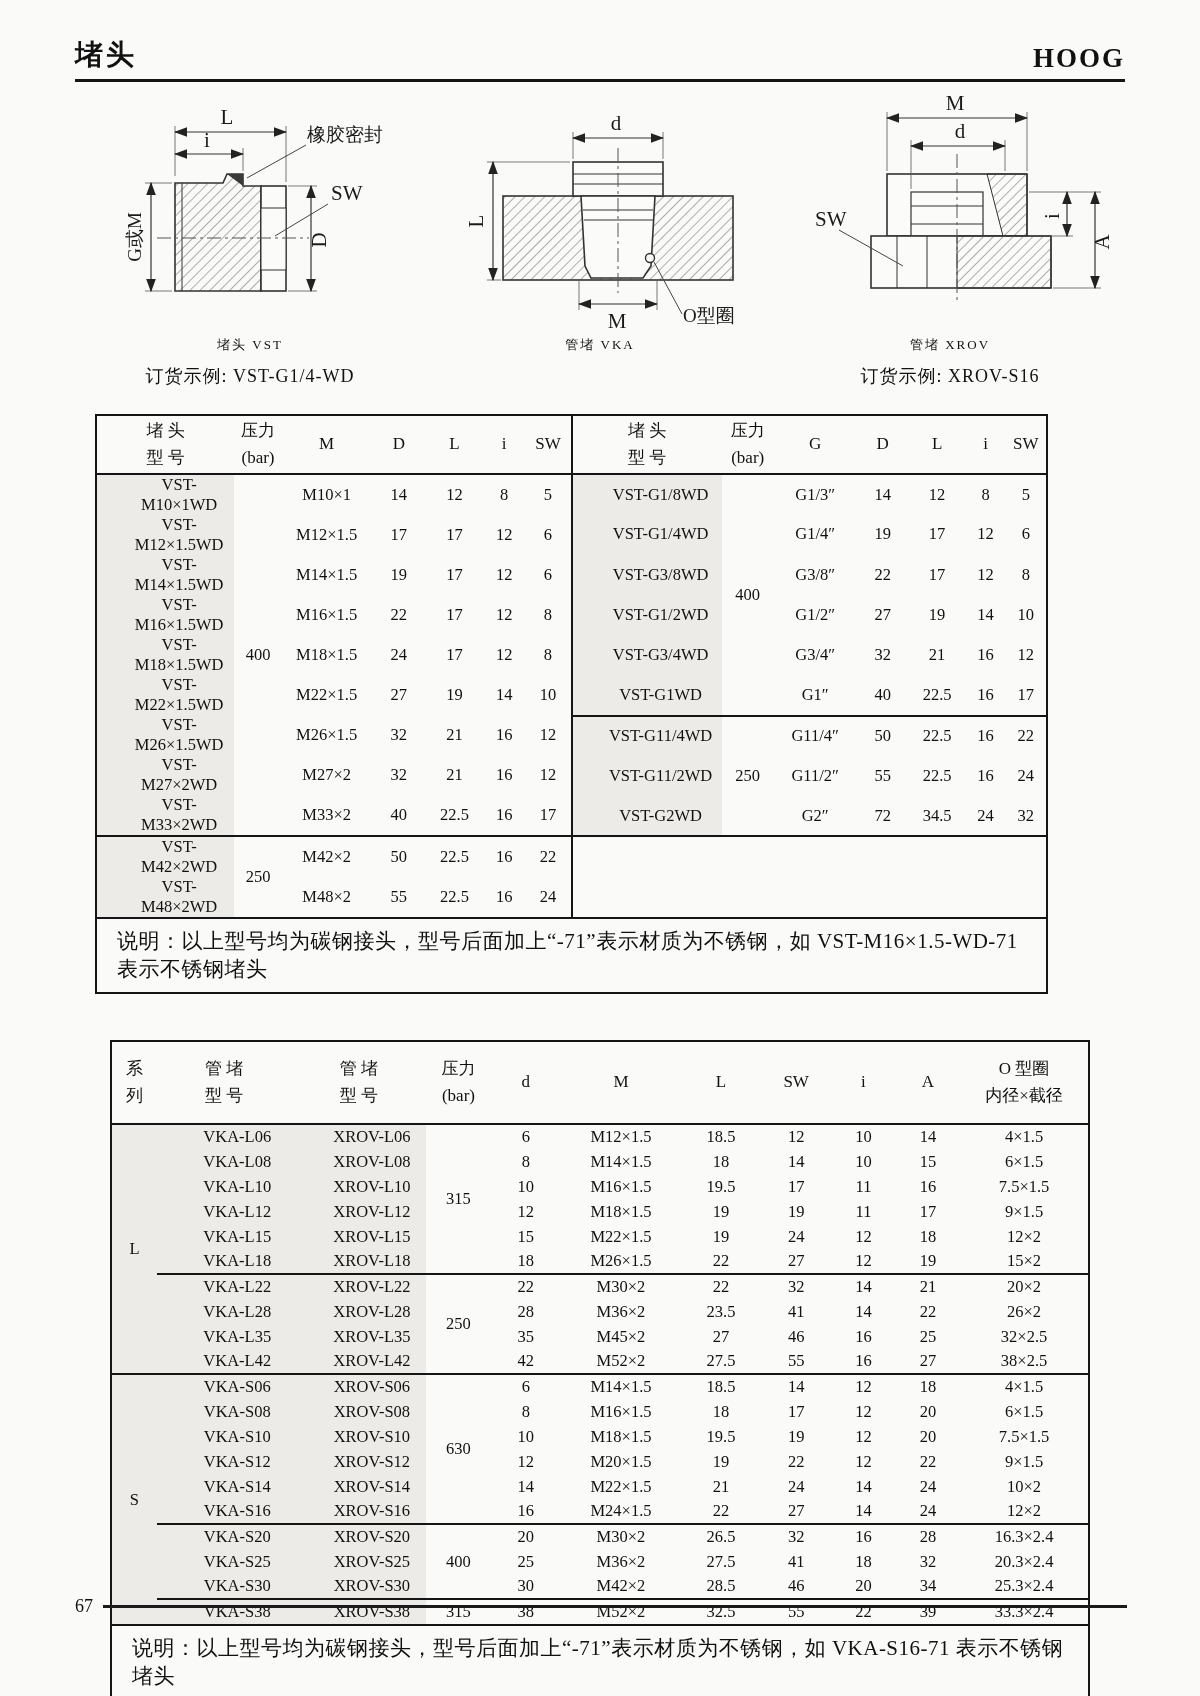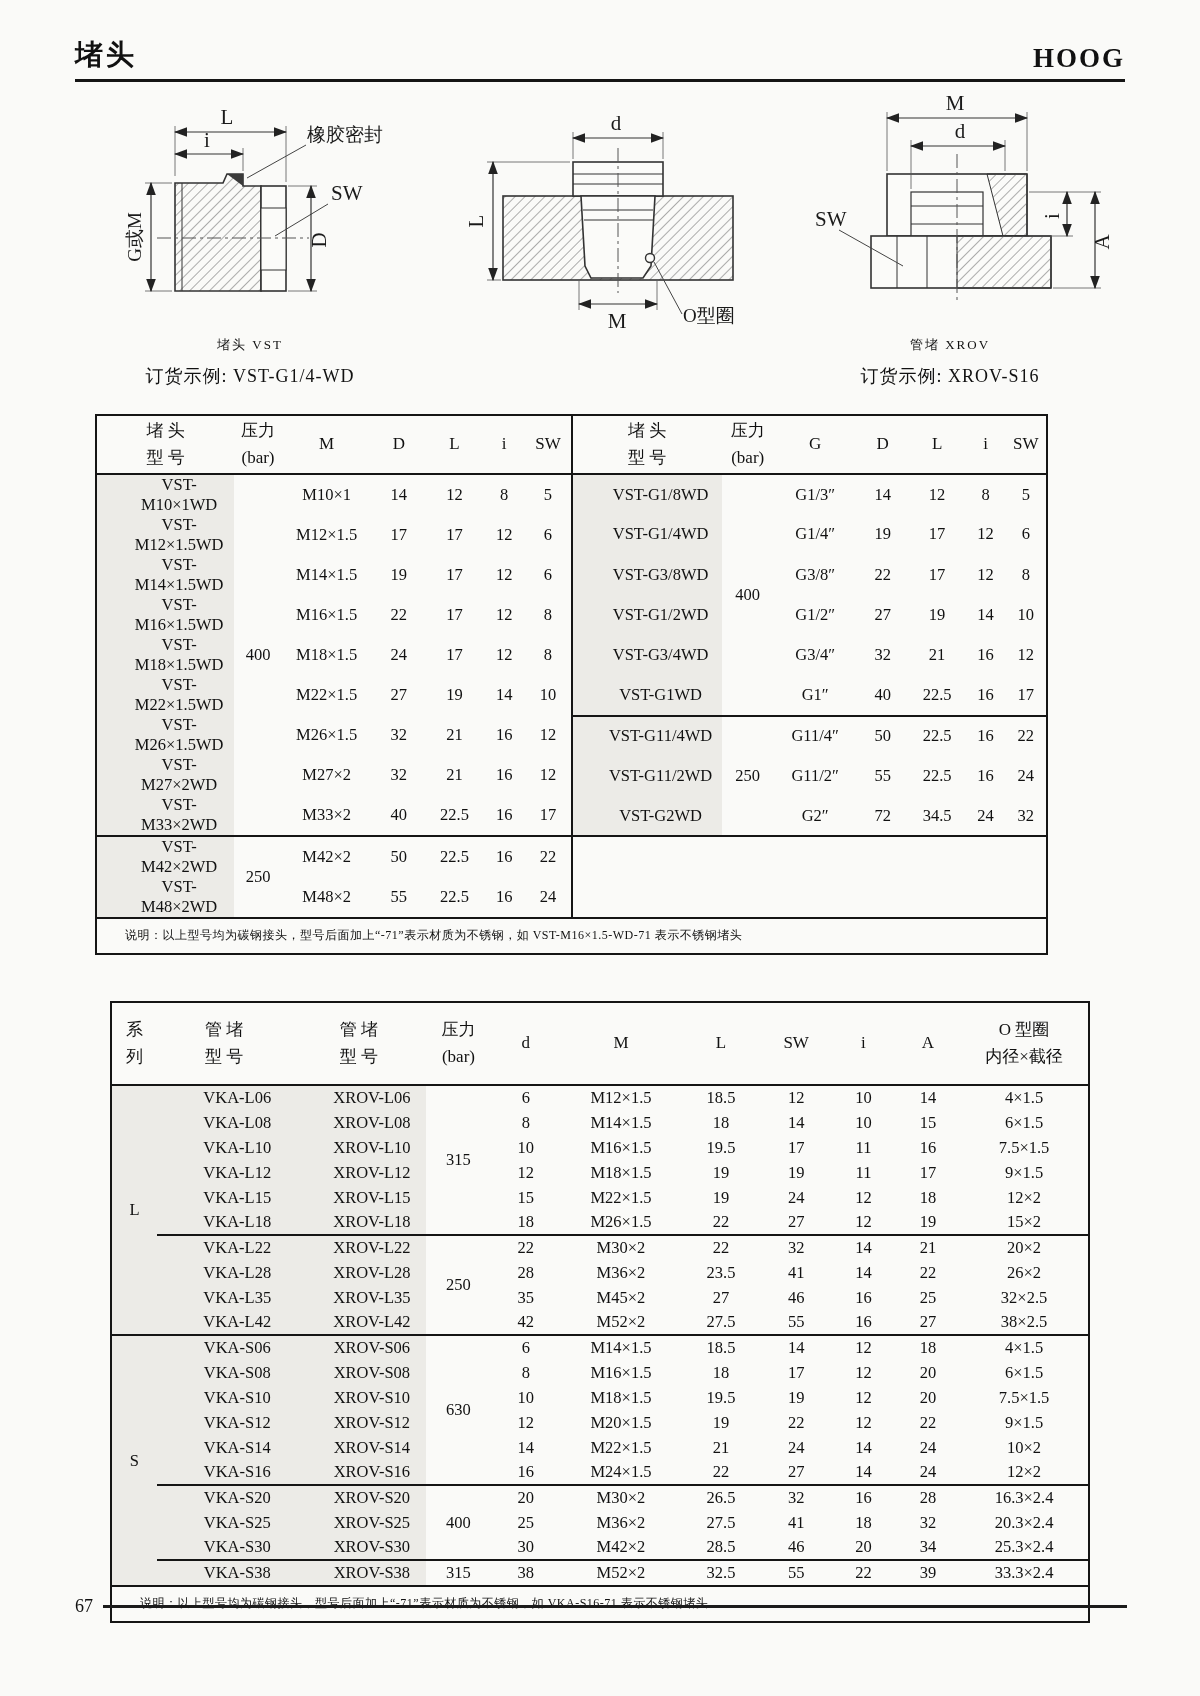--- a/index.html
+++ b/index.html
@@ -29,22 +29,22 @@
   
   table.t { border-collapse:collapse; table-layout:fixed; width:100%; }
   table.t th { font-size:17px; font-weight:normal; white-space:pre-line;
                line-height:1.55; text-align:center; vertical-align:middle;
                border-bottom:2px solid #151515; }
   table.t td { font-size:16.5px; text-align:center; vertical-align:middle; }
   td.model  { background:#ecebe7; text-align:left; }
   td.series { background:#ecebe7; font-size:25px; text-align:center; }
   tr.gs td  { border-top:2px solid #151515; }
   tr.ss td  { border-top:2.5px solid #151515; }
-  .note { border-top:2px solid #151515; font-size:12px; letter-spacing:0.5px;
-          padding:8px 10px 9px 28px; }
+  .note { border-top:2px solid #151515; font-size:21px; letter-spacing:0.5px;
+          padding:8px 10px 9px 20px; }
 
   
   .table1-wrap { margin:26px 0 0 20px; width:953px; border:2.5px solid #151515; }
   .t1-halves { display:flex; align-items:stretch; }
   .t1-halves .vdiv { width:2px; background:#151515; }
   .t1 { flex:1; }
   .t1 th { height:58px; }
   .t1 td { height:28px; }
   .t1 td.model { padding-left:27px; }
   .t1 tr.filler td { border-top:2px solid #151515; background:#fafaf8; }
@@ -151,20 +151,21 @@
         <text class="dimtxt" transform="translate(58,133) rotate(-90)" text-anchor="middle">L</text>
 
         <line x1="154" y1="193" x2="154" y2="222" stroke="#555" stroke-width="0.8"></line>
         <line x1="232" y1="193" x2="232" y2="222" stroke="#555" stroke-width="0.8"></line>
         <line x1="154" y1="216" x2="232" y2="216" stroke="#333" stroke-width="1.2" marker-start="url(#ak)" marker-end="url(#ak)"></line>
         <text class="dimtxt" x="192" y="240" text-anchor="middle">M</text>
 
         <text class="cntxt" x="258" y="234">O型圈</text>
         <line x1="257" y1="226" x2="229" y2="174" stroke="#444" stroke-width="1"></line>
       </svg>
+      <div class="fig-caption">管堵 VKA</div>
     </div>
 
     <div class="figure">
       <svg width="350" height="250" viewBox="0 0 350 250">
         <defs>
           <pattern id="hx" width="7" height="7" patternUnits="userSpaceOnUse" patternTransform="rotate(45)">
             <line x1="0" y1="0" x2="0" y2="7" stroke="#6a6a6a" stroke-width="1.1"></line>
           </pattern>
           <marker id="ax" markerWidth="11" markerHeight="8" refX="10" refY="4" orient="auto-start-reverse">
             <path d="M0,0 L11,4 L0,8 Z" fill="#222"></path>

